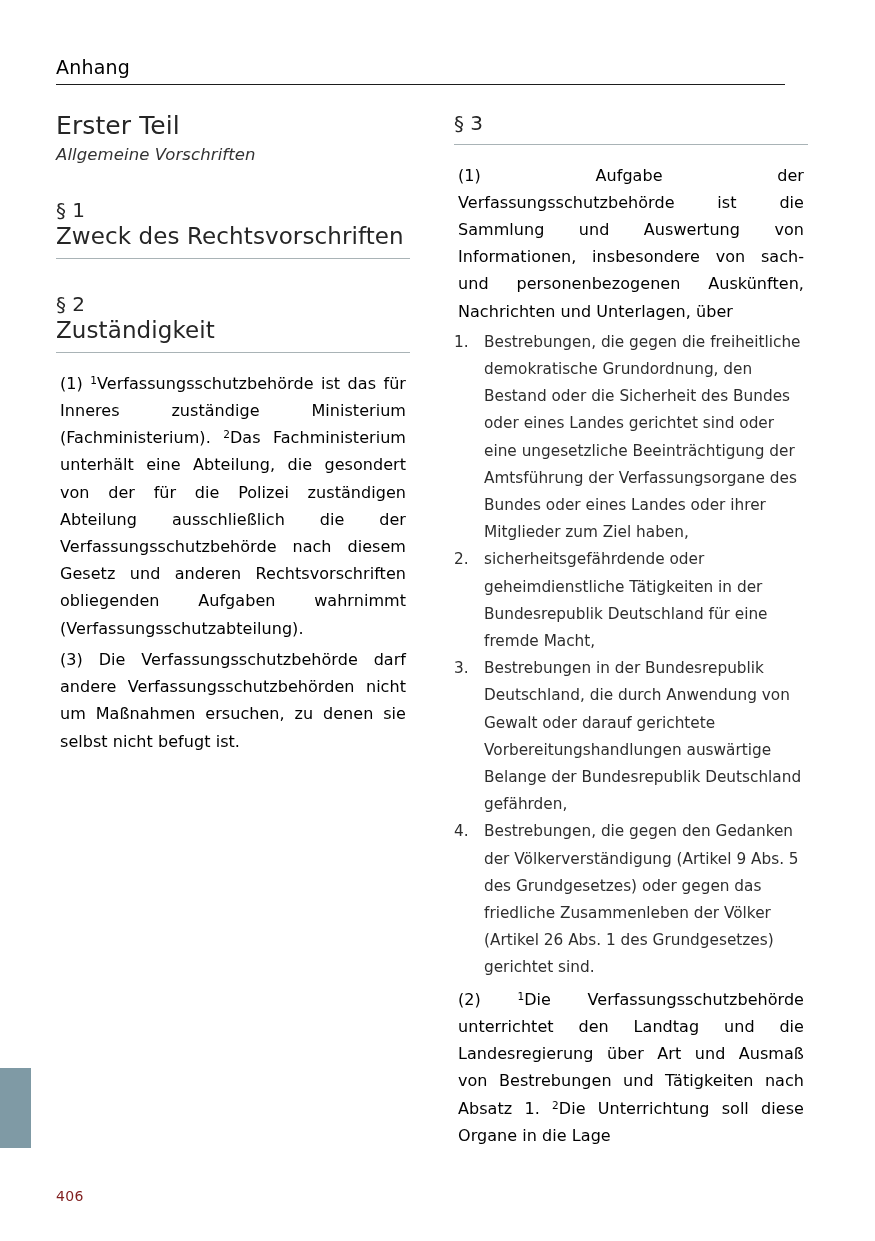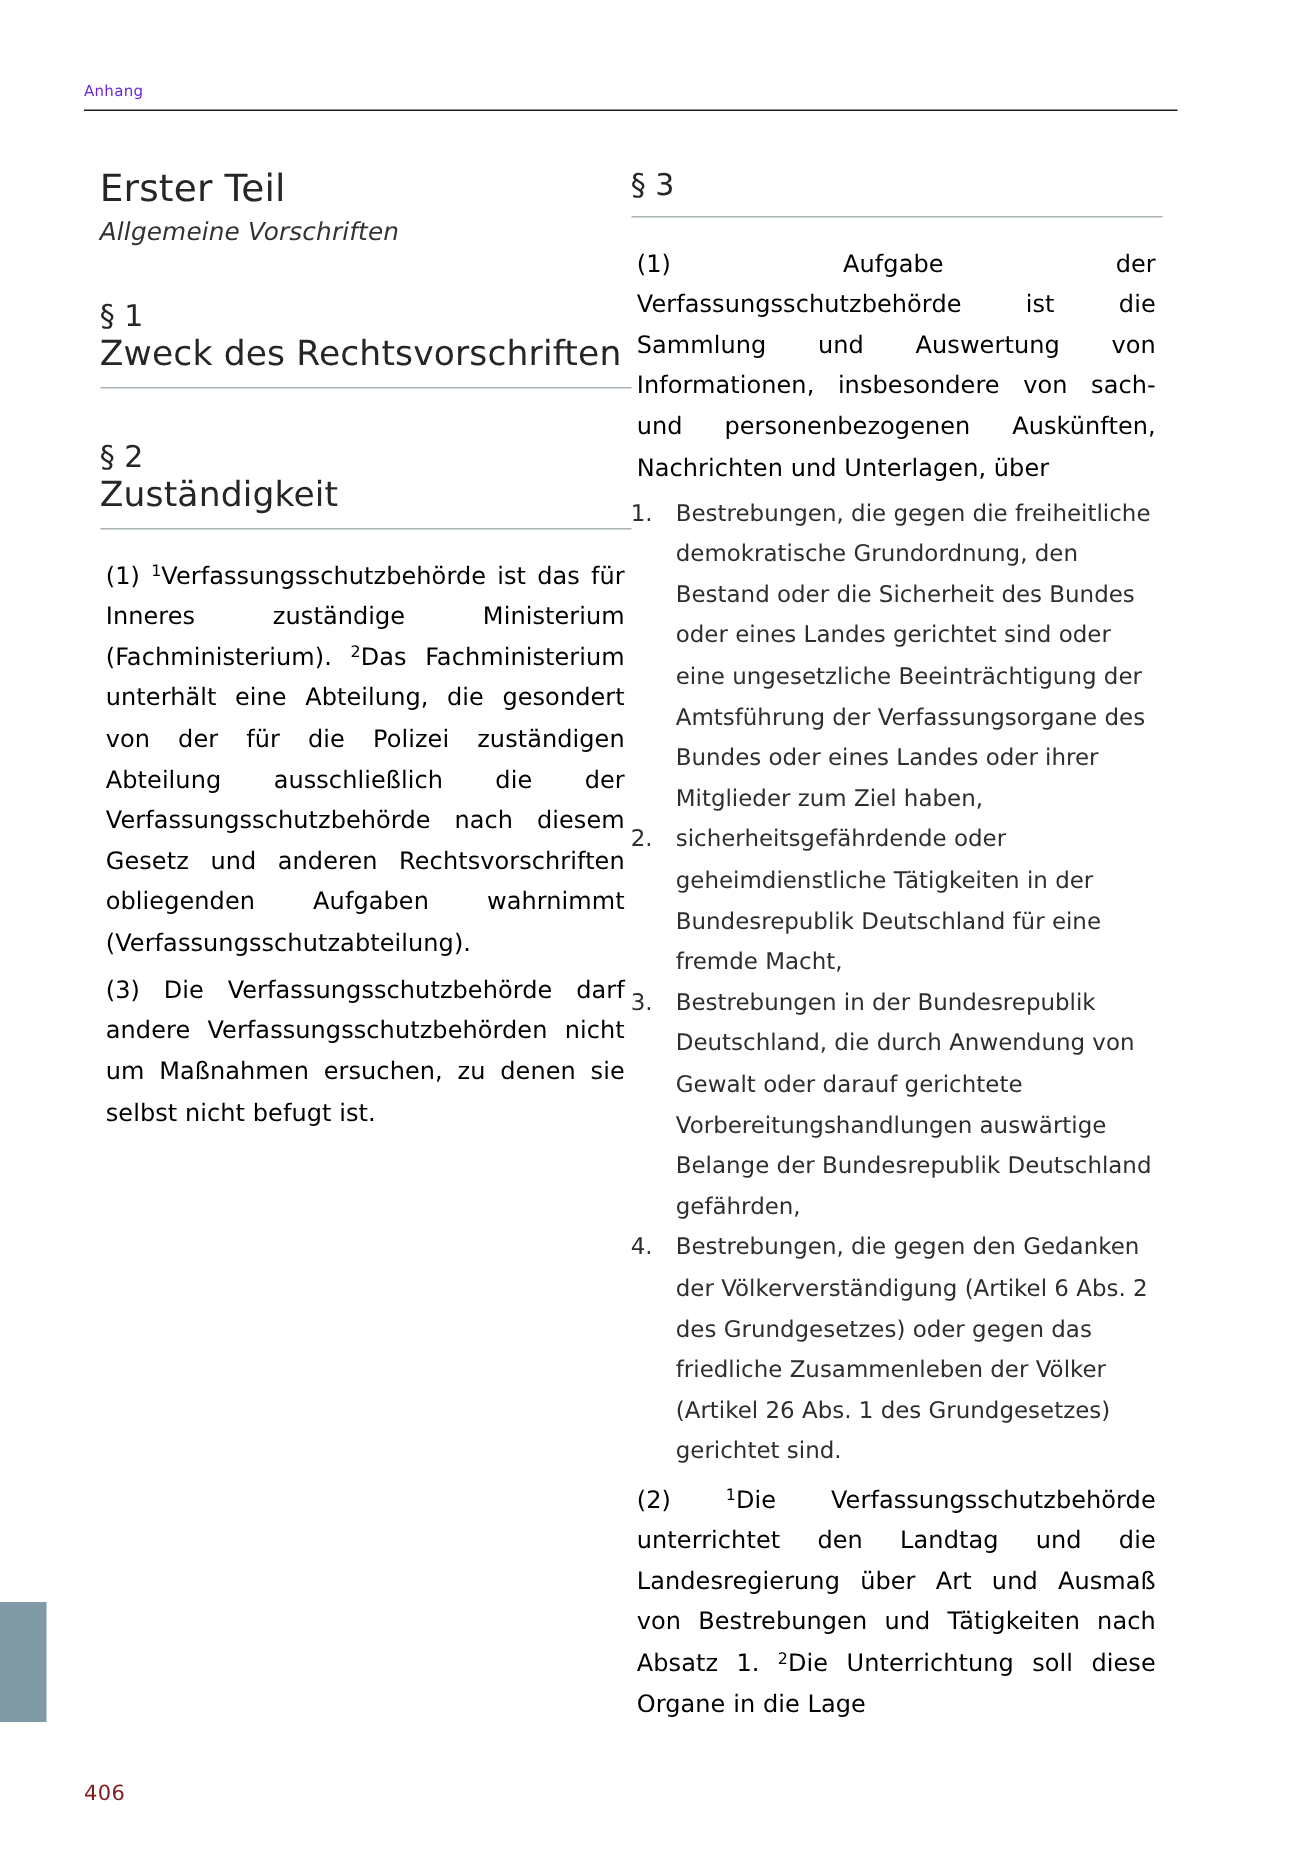--- a/index.html
+++ b/index.html
@@ -32,38 +32,38 @@
   }
 
   
   .running-header {
     position: absolute;
     left: 56px;
     top: 56px;
     width: 729px;
   }
   .running-header .rh-text {
-    font-size: 10px;
-    color: #6d28d9;
+    font-size: 19px;
+    color: #000000;
     letter-spacing: 0.2px;
     line-height: 1.2;
   }
   .running-header .rh-rule {
     margin-top: 5px;
     border-bottom: 1.4px solid #1d1d1d;
   }
 
   
   .columns {
     position: absolute;
     left: 56px;
     top: 112px;
     width: 729px;
     display: flex;
-    justify-content: center;
+    gap: 44px;
   }
   .col {
     width: 354px;
     flex: 0 0 354px;
   }
 
   
   .part-title {
     font-size: 25px;
     font-weight: 400;
@@ -217,21 +217,21 @@
             <li>
               <span class="marker">2.</span>
               <span class="item-text">sicherheitsgefährdende oder geheimdienstliche Tätigkeiten in der Bundesrepublik Deutschland für eine fremde Macht,</span>
             </li>
             <li>
               <span class="marker">3.</span>
               <span class="item-text">Bestrebungen in der Bundesrepublik Deutschland, die durch Anwendung von Gewalt oder darauf gerichtete Vorbereitungshandlungen auswärtige Belange der Bundesrepublik Deutschland gefährden,</span>
             </li>
             <li>
               <span class="marker">4.</span>
-              <span class="item-text">Bestrebungen, die gegen den Gedanken der Völkerverständigung (Artikel 6 Abs. 2 des Grundgesetzes) oder gegen das friedliche Zusammenleben der Völker (Artikel 26 Abs. 1 des Grundgesetzes) gerichtet sind.</span>
+              <span class="item-text">Bestrebungen, die gegen den Gedanken der Völkerverständigung (Artikel 9 Abs. 5 des Grundgesetzes) oder gegen das friedliche Zusammenleben der Völker (Artikel 26 Abs. 1 des Grundgesetzes) gerichtet sind.</span>
             </li>
           </ul>
 
           <p class="body-text para">(2) <sup class="sent">1</sup>Die Verfassungsschutzbehörde unterrichtet den Landtag und die Landesregierung über Art und Ausmaß von Bestrebungen und Tätigkeiten nach Absatz 1. <sup class="sent">2</sup>Die Unterrichtung soll diese Organe in die Lage</p>
         </div>
       </div>
 
     </div>
 
   </div>

